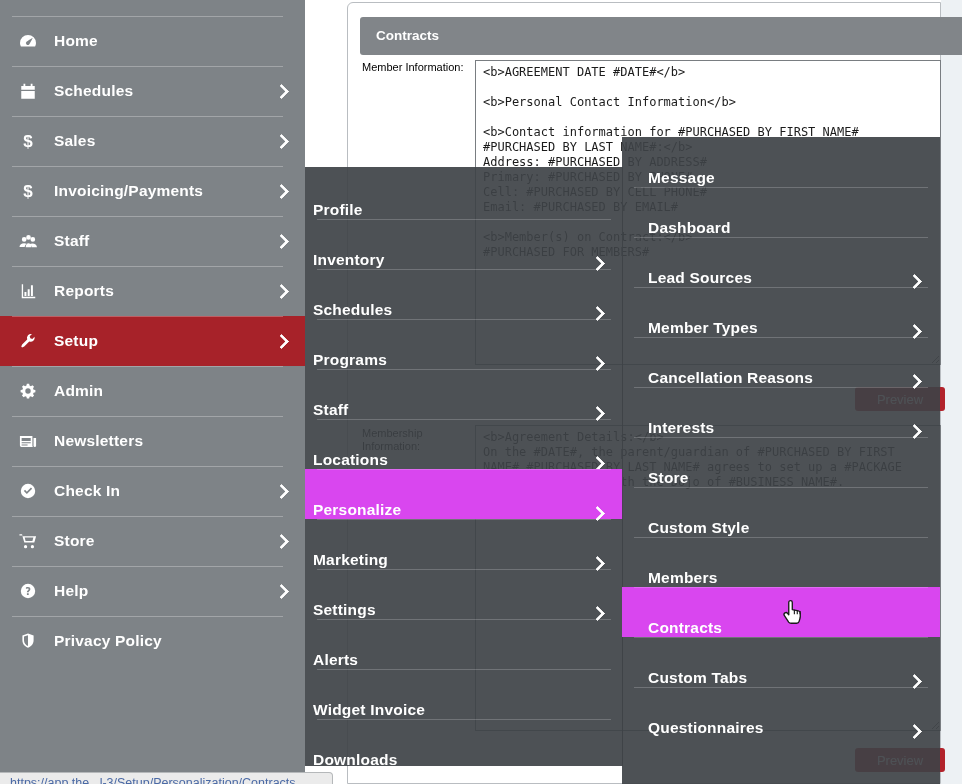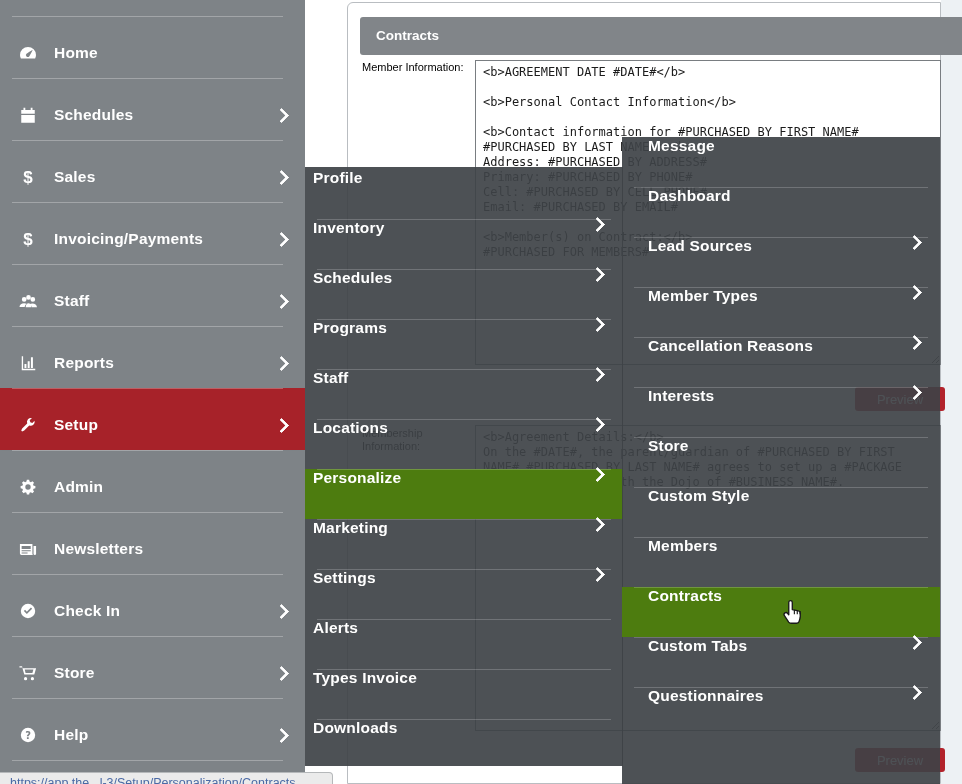--- a/index.html
+++ b/index.html
@@ -18,35 +18,35 @@
                 font-family:"DejaVu Sans Mono",monospace;font-size:12px;line-height:15px;color:#1b1b1b;
                 padding:4px 7px;box-sizing:border-box;resize:both;overflow:hidden;outline:none;border-radius:0;}
   .ta-1{top:60px;height:305px;} .ta-2{top:425px;height:306px;}
   .preview-btn{position:absolute;left:855px;width:90px;height:24px;background:#b2232b;color:#ffffff;
                font-size:13px;text-align:center;line-height:24px;border-radius:3px;border:none;
                font-family:"Liberation Sans",sans-serif;}
   .pv-1{top:387px;} .pv-2{top:748px;}
   
   .sidebar{position:absolute;left:0;top:0;width:305px;height:784px;background:#7e8387;padding-top:16px;
            box-sizing:border-box;overflow:hidden;z-index:5;}
-  .sidebar .mrow{height:50px;padding:12px 18px 0 16px;position:relative;display:flex;align-items:center;color:#fff;}
+  .sidebar .mrow{height:50px;padding:0 18px 0 16px;position:relative;display:flex;align-items:center;color:#fff;}
   .sidebar .mrow::before{content:"";position:absolute;top:0;left:12px;right:22px;height:1px;background:rgba(255,255,255,0.28);}
   .sidebar .mrow.active{background:#a72229;align-items:center;}
   .sidebar .icon{width:24px;height:20px;margin-right:14px;flex:none;display:flex;align-items:center;justify-content:center;}
   .sidebar .icon svg{display:block;}
   .txticon{font-size:17px;font-weight:bold;color:#fff;line-height:1;}
   
   .overlay{position:absolute;width:318px;background:rgba(62,66,70,0.92);z-index:10;overflow:hidden;box-sizing:border-box;}
   .ov2{left:305px;top:167px;height:599px;padding-top:2px;}
   .ov3{left:622px;top:137px;height:647px;}
-  .overlay .mrow{height:50px;padding:0 20px 0 8px;position:relative;display:flex;align-items:flex-start;color:#fff;}
+  .overlay .mrow{height:50px;padding:0 20px 0 8px;position:relative;display:flex;align-items:flex-end;color:#fff;}
   .ov3 .mrow{padding-left:26px;}
   .overlay .mrow::before{content:"";position:absolute;top:0;left:12px;right:12px;height:1px;background:rgba(255,255,255,0.20);}
   .overlay .mrow:first-child::before{display:none;}
-  .overlay .mrow.active{background:#4d7c0f;}
+  .overlay .mrow.active{background:#d946ef;}
   .mlabel{font-size:15.5px;font-weight:600;letter-spacing:.2px;flex:1;white-space:nowrap;}
   .chev{width:8px;height:8px;border:solid #fff;border-width:3px 3px 0 0;transform:rotate(45deg);
         flex:none;margin-left:auto;border-radius:1px;}
   
   .cursor{position:absolute;left:779px;top:597px;z-index:60;pointer-events:none;}
   .status-bar{position:absolute;left:0;top:772px;width:333px;height:24px;background:#ebebeb;
               border:1px solid #b5b8ba;border-left:none;border-radius:0 4px 0 0;z-index:50;
               font-size:12.5px;color:#4a69a5;padding:3px 10px;box-sizing:border-box;
               white-space:nowrap;overflow:hidden;}
 </style>
@@ -230,21 +230,21 @@
         <span class="chev"></span>
       </div>
       <div class="mrow">
         <span class="mlabel">Settings</span>
         <span class="chev"></span>
       </div>
       <div class="mrow">
         <span class="mlabel">Alerts</span>
       </div>
       <div class="mrow">
-        <span class="mlabel">Types Invoice</span>
+        <span class="mlabel">Widget Invoice</span>
       </div>
       <div class="mrow">
         <span class="mlabel">Downloads</span>
       </div>
     </nav>
 
   <nav class="overlay ov3" id="personalize-menu">
       <div class="mrow">
         <span class="mlabel">Message</span>
       </div>

